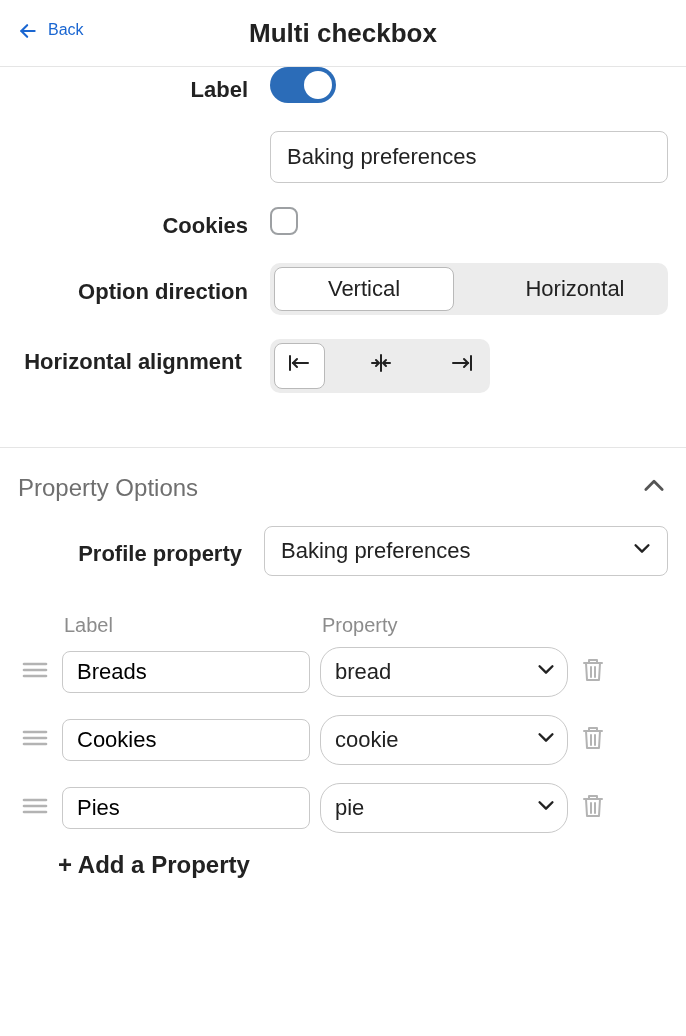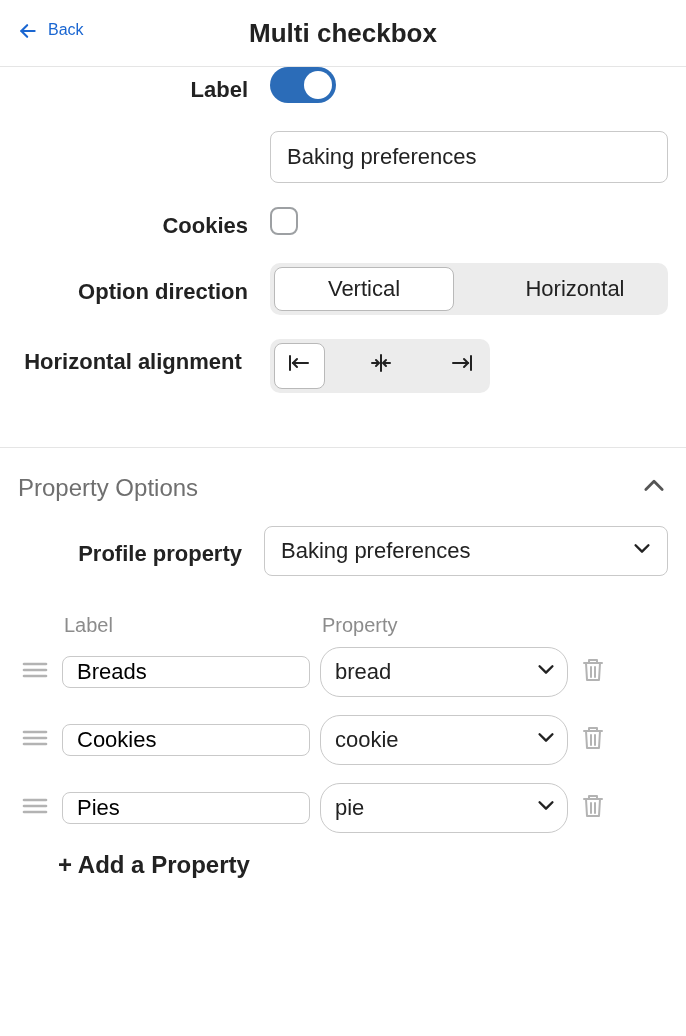--- a/index.html
+++ b/index.html
@@ -190,21 +190,21 @@
   .drag {
     width: 34px;
     display: flex;
     justify-content: center;
     color: #b3b3b3;
     cursor: grab;
   }
   .drag svg { width: 28px; height: 22px; }
   .opt-label {
     width: 248px;
-    height: 32px;
+    height: 42px;
     border: 1px solid var(--border);
     border-radius: 8px;
     font-size: 22px;
     padding: 4px 14px;
     background: #fff;
   }
   .opt-prop {
     width: 248px;
     height: 50px;
     border: 1px solid var(--border);

